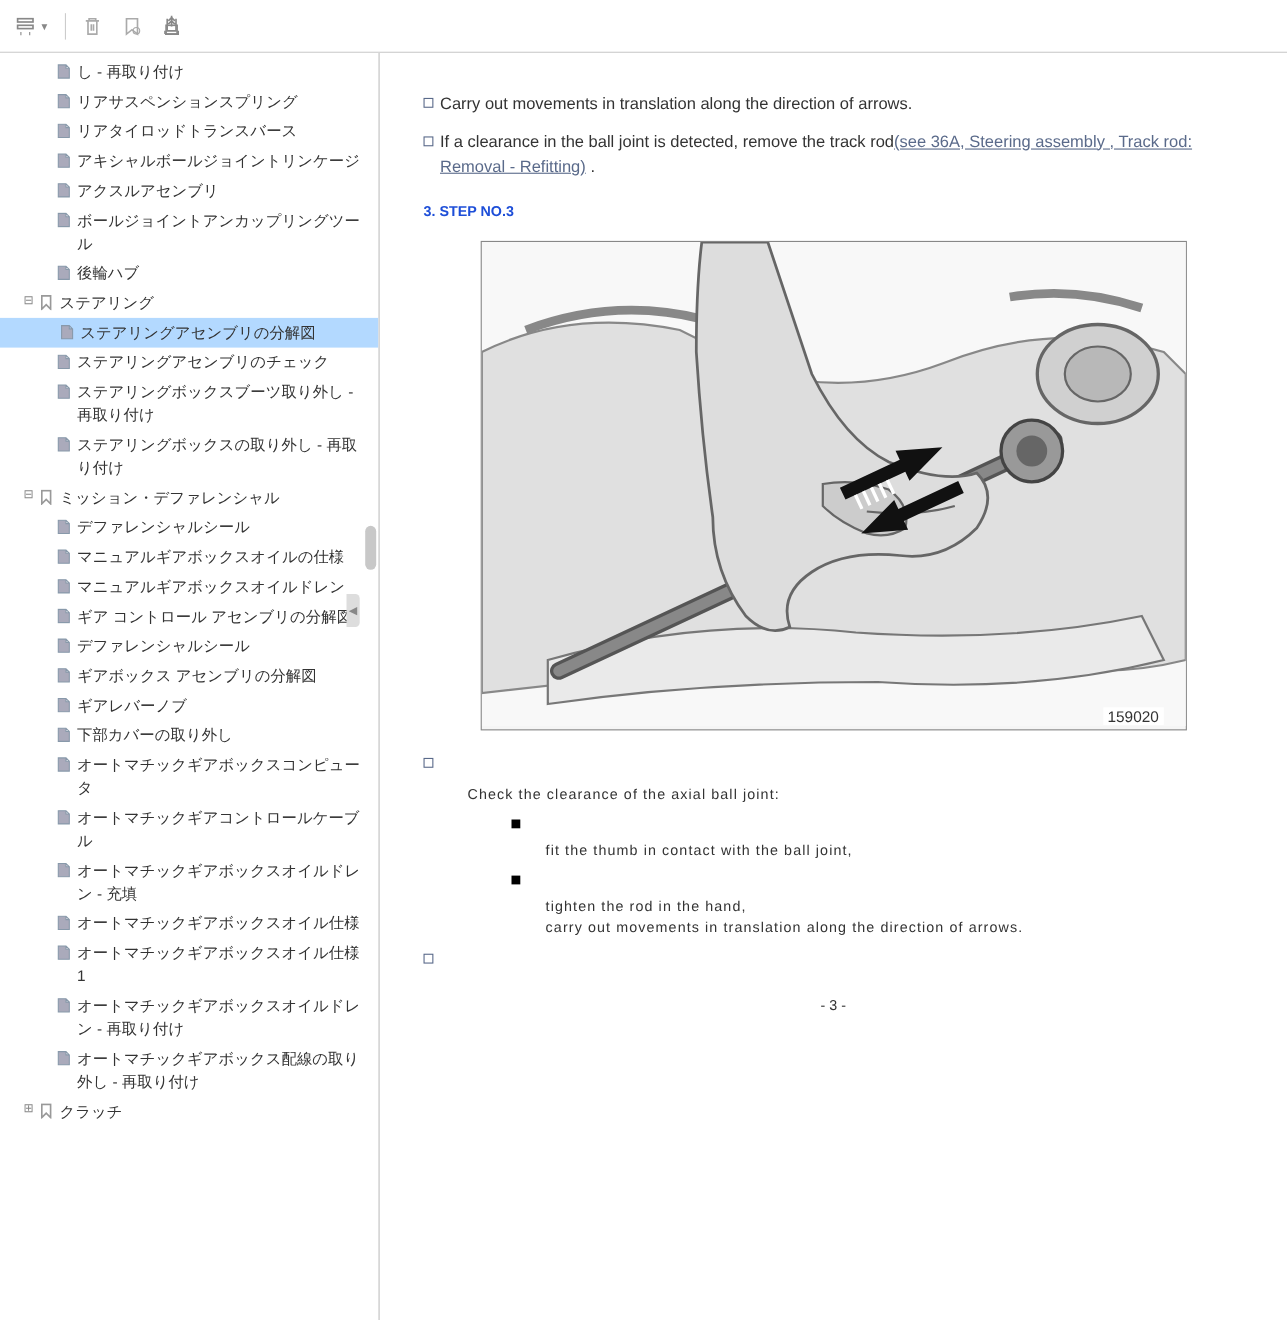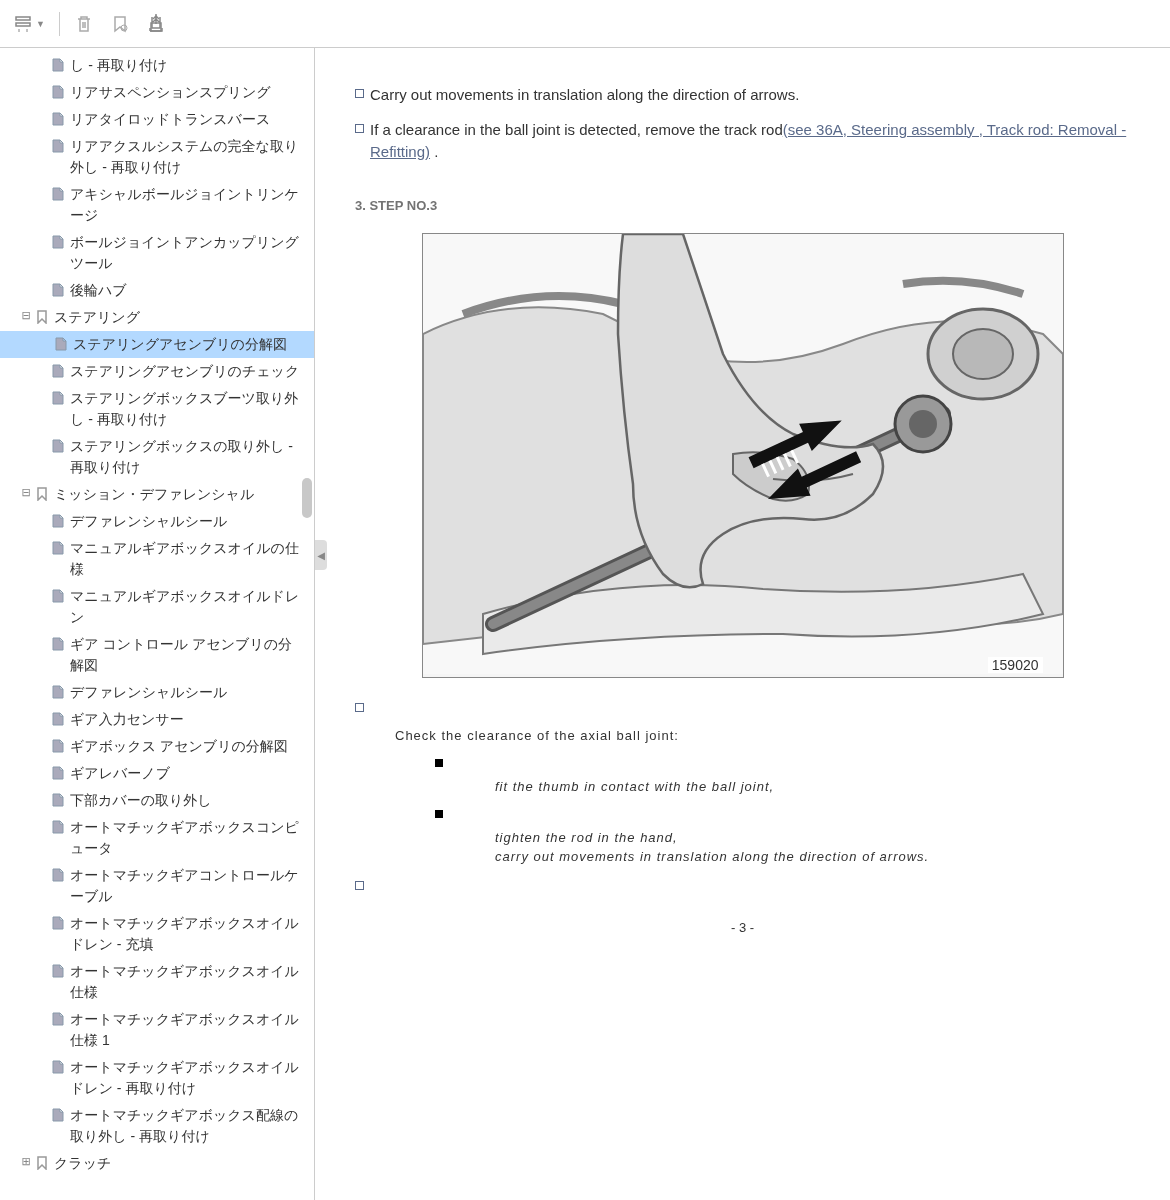--- a/index.html
+++ b/index.html
@@ -1,41 +1,41 @@
 <!DOCTYPE html>
 <html><head>
 <meta charset="utf-8">
 <style>
 * { box-sizing: border-box; margin: 0; padding: 0; }
 body { font-family: "MS PGothic", "Hiragino Sans", Meiryo, sans-serif; font-size: 13px; color: #333; background: #fff; width: 1170px; height: 1200px; overflow: hidden; display: flex; flex-direction: column; }
 .toolbar { height: 48px; border-bottom: 1px solid #ccc; display: flex; align-items: center; padding: 0 8px; gap: 4px; }
 .toolbar-btn { padding: 6px; cursor: pointer; border-radius: 3px; display: flex; align-items: center; }
 .toolbar-sep { width: 1px; height: 24px; background: #ccc; margin: 0 4px; }
 .main { display: flex; flex: 1; overflow: hidden; }
-.sidebar { width: 315px; border-right: 1px solid #ccc; overflow-y: auto; position: relative; flex-shrink: 0; }
+.sidebar { width: 345px; border-right: 1px solid #ccc; overflow-y: auto; position: relative; flex-shrink: 0; }
 .sidebar-scroll { position: absolute; right: 2px; top: 430px; width: 10px; height: 40px; background: #c8c8c8; border-radius: 5px; }
 .tree { padding: 4px 0 20px 0; }
 .tree-item { display: flex; align-items: flex-start; padding: 3px 4px 3px 0; cursor: pointer; line-height: 1.5; font-size: 14px; }
 .tree-item.selected { background: #b3d9ff; padding-left: 39px; }
 .tree-toggle { width: 12px; text-align: center; color: #888; flex-shrink: 0; font-size: 11px; user-select: none; }
 .tree-icon { width: 16px; height: 16px; margin: 2px 4px 0 2px; flex-shrink: 0; display: flex; align-items: center; justify-content: center; }
 .tree-label { flex: 1; padding-right: 8px; word-break: break-all; }
 .indent-1 { padding-left: 20px; }
 .indent-2 { padding-left: 36px; }
 .content-area { flex: 1; background: #b0b0b0; overflow: auto; padding: 0; position: relative; }
 .page { background: #fff; margin: 0; min-height: 100%; padding: 24px 40px 40px 40px; position: relative; }
 .para { margin: 12px 0; font-family: Arial, sans-serif; font-size: 15px; line-height: 1.5; display: flex; align-items: flex-start; gap: 6px; }
 .bullet-box { width: 9px; height: 9px; border: 1.5px solid #5a6a8a; margin-top: 5px; flex-shrink: 0; }
 .link { color: #5a6a8a; text-decoration: underline; }
-.step-heading { color: #737373; font-family: Arial, sans-serif; font-size: 13px; font-weight: bold; margin: 34px 0 20px 0; }
+.step-heading { color: #1d4ed8; font-family: Arial, sans-serif; font-size: 13px; font-weight: bold; margin: 20px 0 20px 0; }
 .figure { margin: 20px auto; text-align: center; }
 .figure-frame { display: inline-block; border: 1px solid #888; position: relative; background: #f5f5f5; }
 .figure-id { position: absolute; bottom: 4px; right: 20px; font-family: Arial; font-size: 14px; color: #333; background: #fff; padding: 0 4px; }
 .check-text { font-family: Arial, sans-serif; font-size: 13px; letter-spacing: 1px; margin: 16px 0 8px 40px; }
-.sub-item { display: flex; align-items: flex-start; margin: 12px 0 12px 80px; gap: 52px; font-style: italic; }
+.sub-item { display: flex; align-items: flex-start; margin: 12px 0 12px 80px; gap: 23px; }
 .sub-bullet { width: 8px; height: 8px; background: #000; margin-top: 4px; flex-shrink: 0; }
 .sub-text { font-family: Arial, sans-serif; font-size: 13px; letter-spacing: 1px; margin-top: -8px; }
 .page-num { text-align: center; font-family: Arial; font-size: 13px; margin-top: 30px; }
 .collapse-handle { position: absolute; left: 315px; top: 540px; width: 12px; height: 30px; background: #ddd; border-radius: 0 4px 4px 0; display: flex; align-items: center; justify-content: center; color: #888; font-size: 10px; cursor: pointer; z-index: 10; }
 svg.pageicon path { fill: #aab; }
 .bookmark-svg { color: #999; }
 </style>
 </head>
 <body>
 
@@ -100,30 +100,30 @@
           </span>
           <span class="tree-label">リアタイロッドトランスバース</span>
         </div>
         <div class="tree-item indent-2">
           <span class="tree-toggle"></span>
           <span class="tree-icon">
             <svg class="pageicon" width="14" height="14" viewBox="0 0 14 14">
               <path d="M2 1 L9 1 L12 4 L12 13 L2 13 Z M9 1 L9 4 L12 4" fill="#cde" stroke="#89a" stroke-width="1"></path>
             </svg>
           </span>
-          <span class="tree-label">リアアクスルシステムの完全な取り外し - 再取り付け</span>
-        </div>
-        <div class="tree-item indent-2">
-          <span class="tree-toggle"></span>
-          <span class="tree-icon">
-            <svg class="pageicon" width="14" height="14" viewBox="0 0 14 14">
-              <path d="M2 1 L9 1 L12 4 L12 13 L2 13 Z M9 1 L9 4 L12 4" fill="#cde" stroke="#89a" stroke-width="1"></path>
-            </svg>
-          </span>
           <span class="tree-label">アキシャルボールジョイントリンケージ</span>
+        </div>
+        <div class="tree-item indent-2">
+          <span class="tree-toggle"></span>
+          <span class="tree-icon">
+            <svg class="pageicon" width="14" height="14" viewBox="0 0 14 14">
+              <path d="M2 1 L9 1 L12 4 L12 13 L2 13 Z M9 1 L9 4 L12 4" fill="#cde" stroke="#89a" stroke-width="1"></path>
+            </svg>
+          </span>
+          <span class="tree-label">アクスルアセンブリ</span>
         </div>
         <div class="tree-item indent-2">
           <span class="tree-toggle"></span>
           <span class="tree-icon">
             <svg class="pageicon" width="14" height="14" viewBox="0 0 14 14">
               <path d="M2 1 L9 1 L12 4 L12 13 L2 13 Z M9 1 L9 4 L12 4" fill="#cde" stroke="#89a" stroke-width="1"></path>
             </svg>
           </span>
           <span class="tree-label">ボールジョイントアンカップリングツール</span>
         </div>
@@ -227,29 +227,20 @@
           <span class="tree-label">ギア コントロール アセンブリの分解図</span>
         </div>
         <div class="tree-item indent-2">
           <span class="tree-toggle"></span>
           <span class="tree-icon">
             <svg class="pageicon" width="14" height="14" viewBox="0 0 14 14">
               <path d="M2 1 L9 1 L12 4 L12 13 L2 13 Z M9 1 L9 4 L12 4" fill="#cde" stroke="#89a" stroke-width="1"></path>
             </svg>
           </span>
           <span class="tree-label">デファレンシャルシール</span>
-        </div>
-        <div class="tree-item indent-2">
-          <span class="tree-toggle"></span>
-          <span class="tree-icon">
-            <svg class="pageicon" width="14" height="14" viewBox="0 0 14 14">
-              <path d="M2 1 L9 1 L12 4 L12 13 L2 13 Z M9 1 L9 4 L12 4" fill="#cde" stroke="#89a" stroke-width="1"></path>
-            </svg>
-          </span>
-          <span class="tree-label">ギア入力センサー</span>
         </div>
         <div class="tree-item indent-2">
           <span class="tree-toggle"></span>
           <span class="tree-icon">
             <svg class="pageicon" width="14" height="14" viewBox="0 0 14 14">
               <path d="M2 1 L9 1 L12 4 L12 13 L2 13 Z M9 1 L9 4 L12 4" fill="#cde" stroke="#89a" stroke-width="1"></path>
             </svg>
           </span>
           <span class="tree-label">ギアボックス アセンブリの分解図</span>
         </div>

